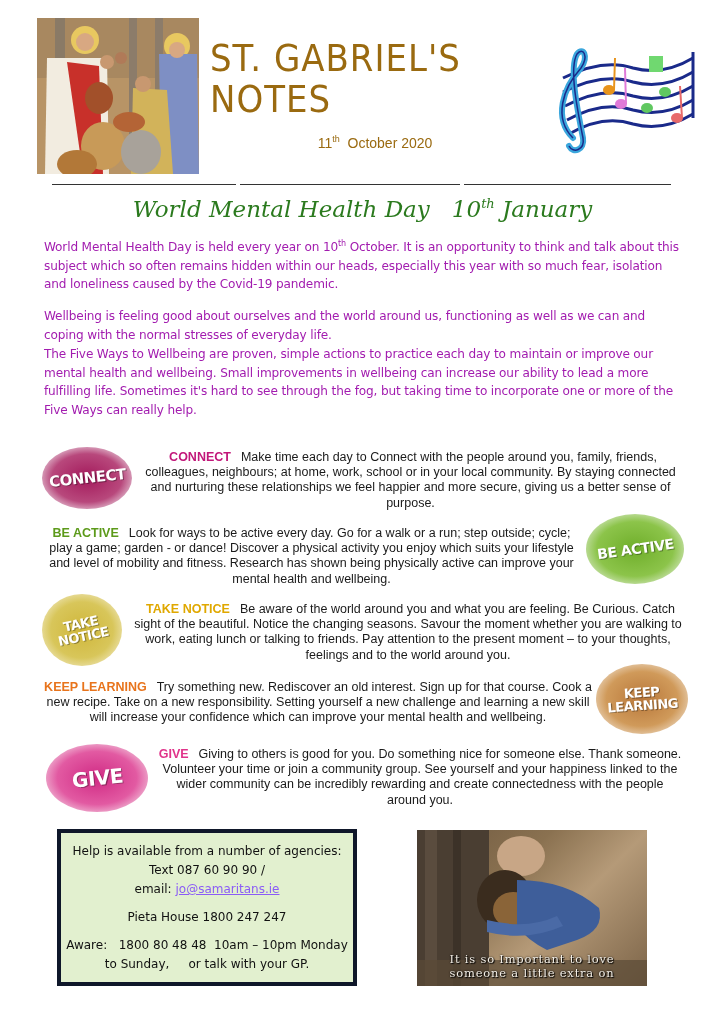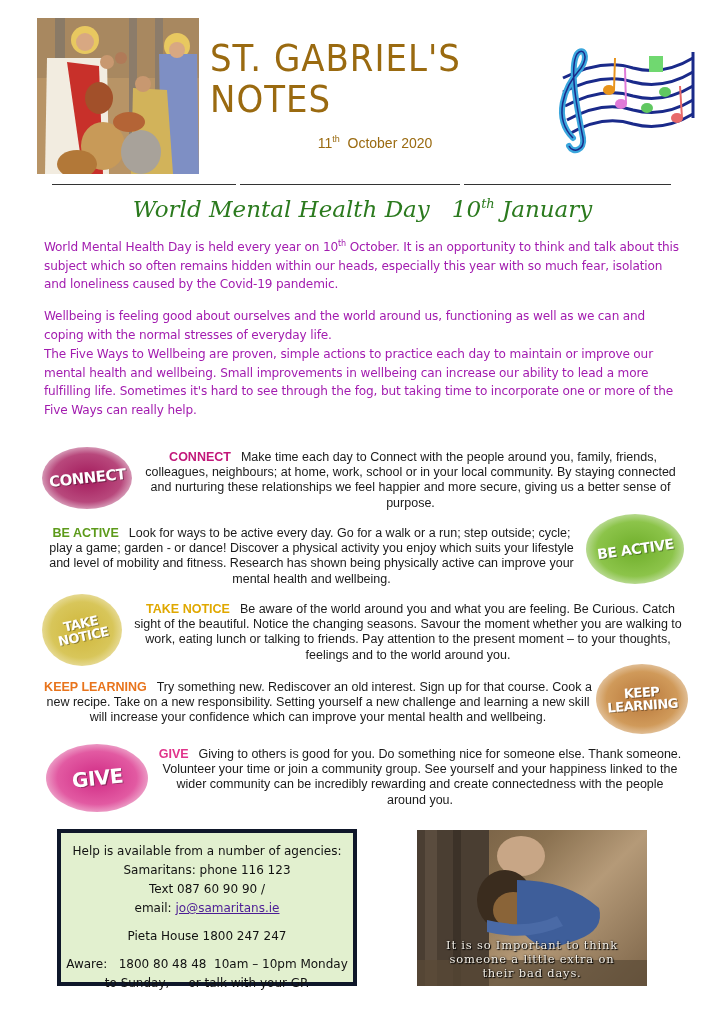--- a/index.html
+++ b/index.html
@@ -33,21 +33,21 @@
 
   .badge { border-radius: 50%; display: flex; align-items: center; justify-content: center; }
   .badge span { font-family: "DejaVu Sans", sans-serif; font-weight: bold; color: #fff;
                 text-shadow: 1px 1px 0 rgba(0,0,0,0.35); letter-spacing: -0.5px; line-height: 1; text-align:center; }
 
   .helpbox { left: 57px; top: 829px; width: 300px; height: 157px; background: #e2f0cf;
              border: 4px solid #0f172a; box-sizing: border-box; text-align: center;
              font-family: "DejaVu Sans", sans-serif; font-size: 12px; color: #111; padding-top: 9px; }
   .helpbox div { line-height: 19px; }
   .helpbox .gap-top { margin-top: 9px; }
-  .helpbox a { color: #4c1d95; text-decoration: underline; }
+  .helpbox a { color: #8b5cf6; text-decoration: underline; }
 
   .photo { left: 417px; top: 830px; width: 230px; height: 156px; overflow: hidden;
            background: linear-gradient(135deg, #6d5840 0%, #8a7150 35%, #b59a78 60%, #7c6448 100%); }
   .photo .caption { position: absolute; left: 0; right: 0; bottom: 6px; text-align: center;
            font-family: "DejaVu Serif", serif; font-size: 11.5px; line-height: 14px; color: #f4efe6;
            text-shadow: 0 0 2px #000, 1px 1px 1px #000; letter-spacing: 0.8px; }
 </style>
 </head>
 <body>
 
@@ -153,38 +153,36 @@
 
 <div class="abs badge" style="left:46px; top:744px; width:102px; height:68px; background: radial-gradient(ellipse at center, #d02a84 0%, #e25aa2 55%, #f2c6dc 82%, rgba(255,255,255,0) 100%);">
   <span style="font-size:20px; transform: rotate(-6deg);">GIVE</span>
 </div>
 <div class="abs way" style="left:156px; top:747px; width:528px;">
   <span class="label" style="color:#e0338a;">GIVE</span><span>Giving to others is good for you. Do something nice for someone else. Thank someone. Volunteer your time or join a community group.  See yourself and your happiness linked to the wider community can be incredibly rewarding and create connectedness with the people around you.</span>
 </div>
 
 <div class="abs helpbox">
   <div>Help is available from a number of agencies:</div>
-  <div>Samaritans: phone 116 123</div>
   <div>Text 087 60 90 90 /</div>
   <div><span>email: </span><a href="mailto:jo@samaritans.ie">jo@samaritans.ie</a></div>
   <div class="gap-top">Pieta House 1800 247 247</div>
   <div class="gap-top" style="white-space:pre;">Aware:   1800 80 48 48  10am – 10pm Monday</div>
   <div style="white-space:pre;">to Sunday,     or talk with your GP.</div>
 </div>
 
 <div class="abs photo">
   <svg width="230" height="156" viewBox="0 0 230 156" style="position:absolute;left:0;top:0;">
     <rect x="0" y="0" width="72" height="156" fill="#4a3e32"></rect>
     <rect x="8" y="0" width="12" height="156" fill="#5a4c3e"></rect>
     <rect x="36" y="0" width="8" height="156" fill="#3c3228"></rect>
     <ellipse cx="104" cy="26" rx="24" ry="20" fill="#c8a686"></ellipse>
     <ellipse cx="88" cy="70" rx="28" ry="30" fill="#3a2c1e"></ellipse>
     <ellipse cx="96" cy="80" rx="20" ry="18" fill="#8a6438"></ellipse>
     <path d="M100 50 Q150 50 182 78 Q188 100 160 110 L130 120 Q110 110 100 96 Z" fill="#3e5e9a"></path>
     <path d="M70 90 Q110 100 140 86 L146 96 Q110 112 70 102 Z" fill="#4a6aa6"></path>
     <rect x="0" y="130" width="230" height="26" fill="#5a4a36" opacity="0.7"></rect>
   </svg>
   <div class="caption">
-    <div>It is so Important to think</div>
+    <div>It is so Important to love</div>
     <div>someone a little extra on</div>
-    <div>their bad days.</div>
   </div>
 </div>
 
 </body></html>

